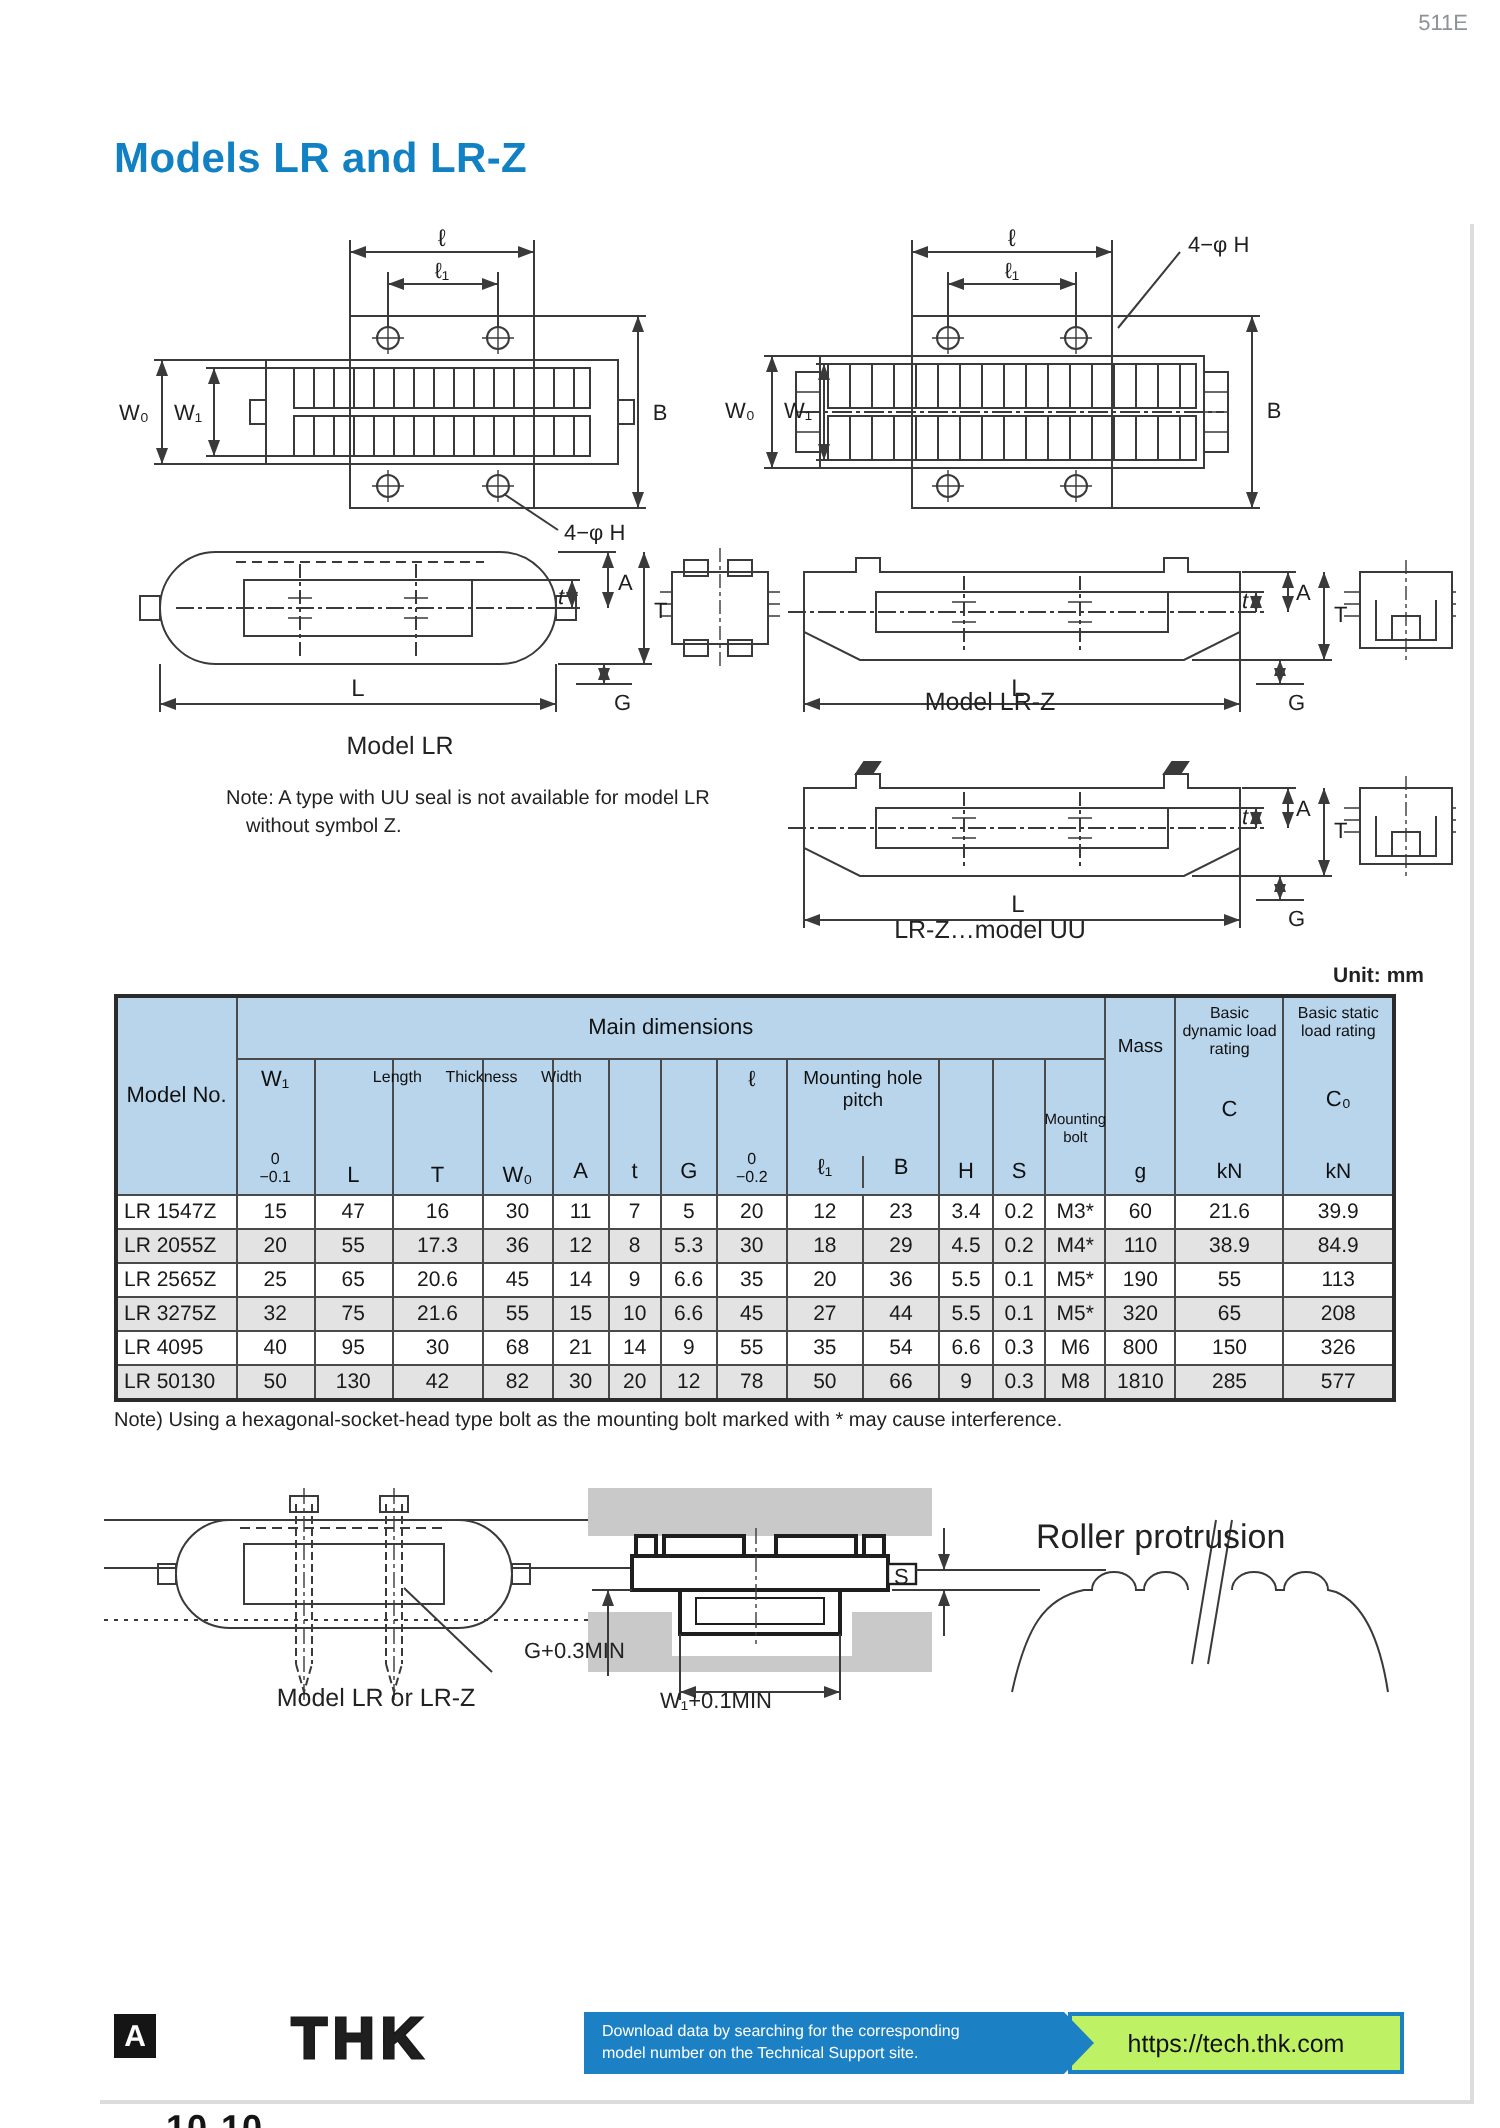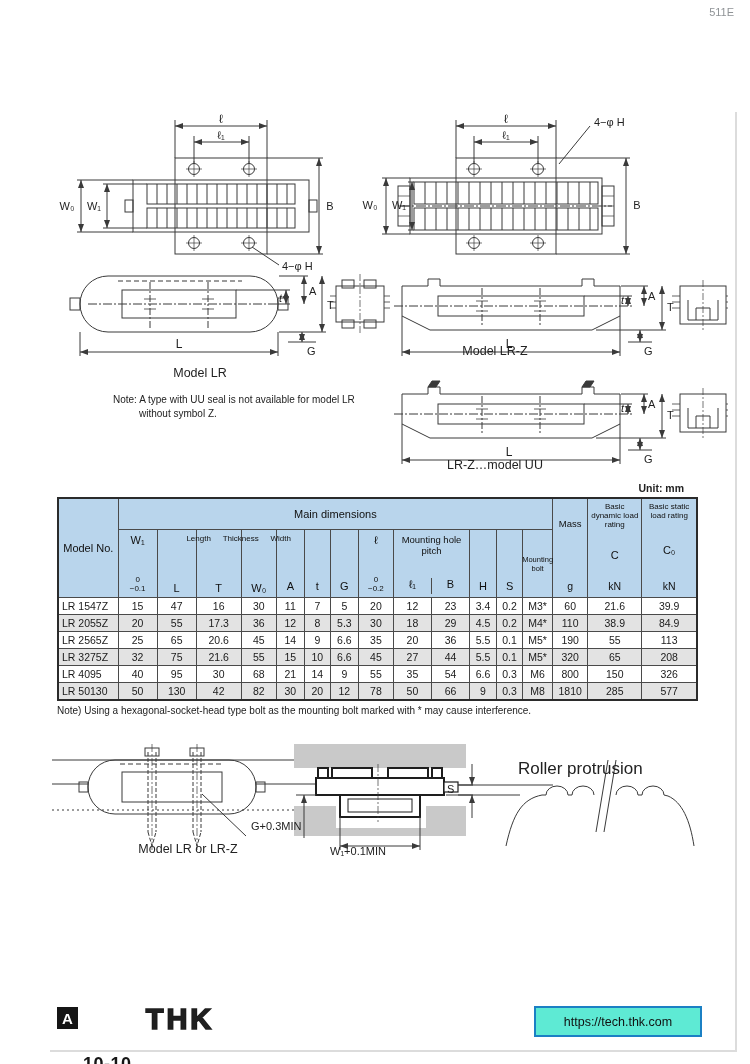--- a/index.html
+++ b/index.html
@@ -46,28 +46,29 @@
   table.dims tbody td.model-cell{text-align:left;padding-left:3px;}
   
   #footer-tab{left:57px;top:1007px;width:21px;height:22px;background:#151515;color:#fff;
     font-size:15px;font-weight:bold;display:flex;align-items:center;justify-content:center;}
   #footer-page{left:83px;top:1054px;font-size:18px;font-weight:bold;color:#151515;letter-spacing:.5px;}
   #banner{left:292px;top:1006px;width:255px;height:31px;background:#1b80c4;z-index:3;
     clip-path:polygon(0 0,calc(100% - 15px) 0,100% 50%,calc(100% - 15px) 100%,0 100%);
     display:flex;flex-direction:column;justify-content:center;padding-left:9px;box-sizing:border-box;}
   #banner div{color:#ffffff;font-size:8px;line-height:1.35;}
   #url-box{left:534px;top:1006px;width:168px;height:31px;border:2px solid #1b80c4;box-sizing:border-box;
-    background:#5eead4;display:flex;align-items:center;justify-content:center;font-size:12.5px;color:#111;z-index:2;}
+    background:#bef264;display:flex;align-items:center;justify-content:center;font-size:12.5px;color:#111;z-index:2;}
 </style>
 </head>
 <body>
 
 <div id="page">
 
   <div class="abs" id="page-code">511E</div>
+  <div class="abs" id="title">Models LR and LR-Z</div>
 
   <svg class="abs" style="left:55px;top:112px" width="305" height="160" viewBox="0 0 305 160">
     <defs>
         <marker id="arrA" markerWidth="9" markerHeight="7" refX="8" refY="3" orient="auto-start-reverse" markerUnits="userSpaceOnUse">
           <path d="M0,0L8,3L0,6Z" fill="#3a3a3a"></path>
         </marker>
       </defs>
     <g stroke="#3a3a3a" fill="none" stroke-width="1">
       <line x1="120" y1="8" x2="120" y2="46"></line>
         <line x1="212" y1="8" x2="212" y2="46"></line>
@@ -194,21 +195,21 @@
     </g>
     <text x="224" y="34" text-anchor="end" font-size="11" font-style="italic">t</text>
     <text x="251" y="27" font-size="11">A</text>
     <text x="269" y="41" font-size="11">T</text>
     <text x="249" y="87" font-size="11">G</text>
     <text x="121" y="80" text-anchor="middle" font-size="12">L</text>
   </svg>
   <div class="abs caption" style="left:120px;top:366px;width:160px">Model LR</div>
   <div class="abs smallnote" style="left:113px;top:393px">
     <div>Note: A type with UU seal is not available for model LR</div>
-    <div style="margin-left:26px">without symbol Z.</div>
+    <div style="margin-left:10px">without symbol Z.</div>
   </div>
 
   <svg class="abs" style="left:388px;top:270px" width="340" height="92" viewBox="0 0 340 92">
     <defs>
         <marker id="arrD" markerWidth="9" markerHeight="7" refX="8" refY="3" orient="auto-start-reverse" markerUnits="userSpaceOnUse">
           <path d="M0,0L8,3L0,6Z" fill="#3a3a3a"></path>
         </marker>
       </defs>
     <g stroke="#3a3a3a" fill="none" stroke-width="1">
       <path d="M14,16H40V9H52V16H194V9H206V16H232V46L204,60H42L14,46Z"></path>
@@ -276,21 +277,21 @@
       </g>
     </g>
     <text x="236" y="34" text-anchor="end" font-size="11" font-style="italic">t</text>
     <text x="260" y="30" font-size="11">A</text>
     <text x="279" y="41" font-size="11">T</text>
     <text x="256" y="85" font-size="11">G</text>
     <text x="121" y="78" text-anchor="middle" font-size="12">L</text>
   </svg>
   <div class="abs caption" style="left:405px;top:458px;width:180px">LR-Z…model UU</div>
 
-  <div class="abs" id="unit-label" style="right:66px;top:482px">Unit: mm</div>
+  <div class="abs" id="unit-label" style="right:38px;top:482px">Unit: mm</div>
 
   <table class="dims abs" style="left:57px;top:497px">
     <colgroup>
       <col style="width:60px">
         <col style="width:39px">
         <col style="width:39px">
         <col style="width:45px">
       <col style="width:35px">
         <col style="width:28px">
         <col style="width:26px">
@@ -564,21 +565,21 @@
       <line x1="8" y1="57" x2="28" y2="57"></line>
       <line x1="16" y1="57" x2="16" y2="100" marker-start="url(#arrG)"></line>
       <line x1="52" y1="79" x2="52" y2="112"></line>
         <line x1="132" y1="79" x2="132" y2="112"></line>
       <line x1="52" y1="108" x2="132" y2="108" marker-start="url(#arrG)" marker-end="url(#arrG)"></line>
       <line x1="170" y1="47" x2="185" y2="47"></line>
         <line x1="158" y1="57" x2="185" y2="57"></line>
       <line x1="90" y1="26" x2="90" y2="84" stroke-dasharray="8 2 2 2" stroke-width=".7"></line>
     </g>
   </svg>
-  <div class="abs dimlabel" style="left:251px;top:820px">G+0.3MIN</div>
+  <div class="abs dimlabel" style="left:262px;top:820px">G+0.3MIN</div>
   <div class="abs dimlabel" style="left:330px;top:845px">W₁+0.1MIN</div>
   <div class="abs dimlabel" style="left:447px;top:783px">S</div>
 
   <svg class="abs" style="left:458px;top:742px" width="247" height="120" viewBox="0 0 247 120">
     <defs>
         <marker id="arrH" markerWidth="9" markerHeight="7" refX="8" refY="3" orient="auto-start-reverse" markerUnits="userSpaceOnUse">
           <path d="M0,0L8,3L0,6Z" fill="#3a3a3a"></path>
         </marker>
       </defs>
     <g stroke="#3a3a3a" fill="none" stroke-width="1">
@@ -592,17 +593,21 @@
       <line x1="158" y1="18" x2="146" y2="90"></line>
     </g>
   </svg>
   <div class="abs dimlabel" style="left:518px;top:759px;font-size:17px">Roller protrusion</div>
 
   <div class="abs" id="footer-tab">A</div>
   <div class="abs" id="footer-page">10-10</div>
   <svg class="abs" style="left:128px;top:1001px" width="104" height="36" viewBox="0 0 104 36">
     <text x="52" y="28" text-anchor="middle" font-size="29" font-weight="bold" letter-spacing="3" fill="#ffffff" stroke="#1a1a1a" stroke-width="1.6" style="paint-order:stroke">THK</text>
   </svg>
+  <div class="abs" id="banner">
+    <div>Download data by searching for the corresponding</div>
+    <div>model number on the Technical Support site.</div>
+  </div>
   <div class="abs" id="url-box">https://tech.thk.com</div>
 
   <div class="abs edge" style="left:735px;top:112px;width:2px;height:940px"></div>
   <div class="abs edge" style="left:50px;top:1050px;width:687px;height:2px"></div>
 </div>
 
 </body></html>

